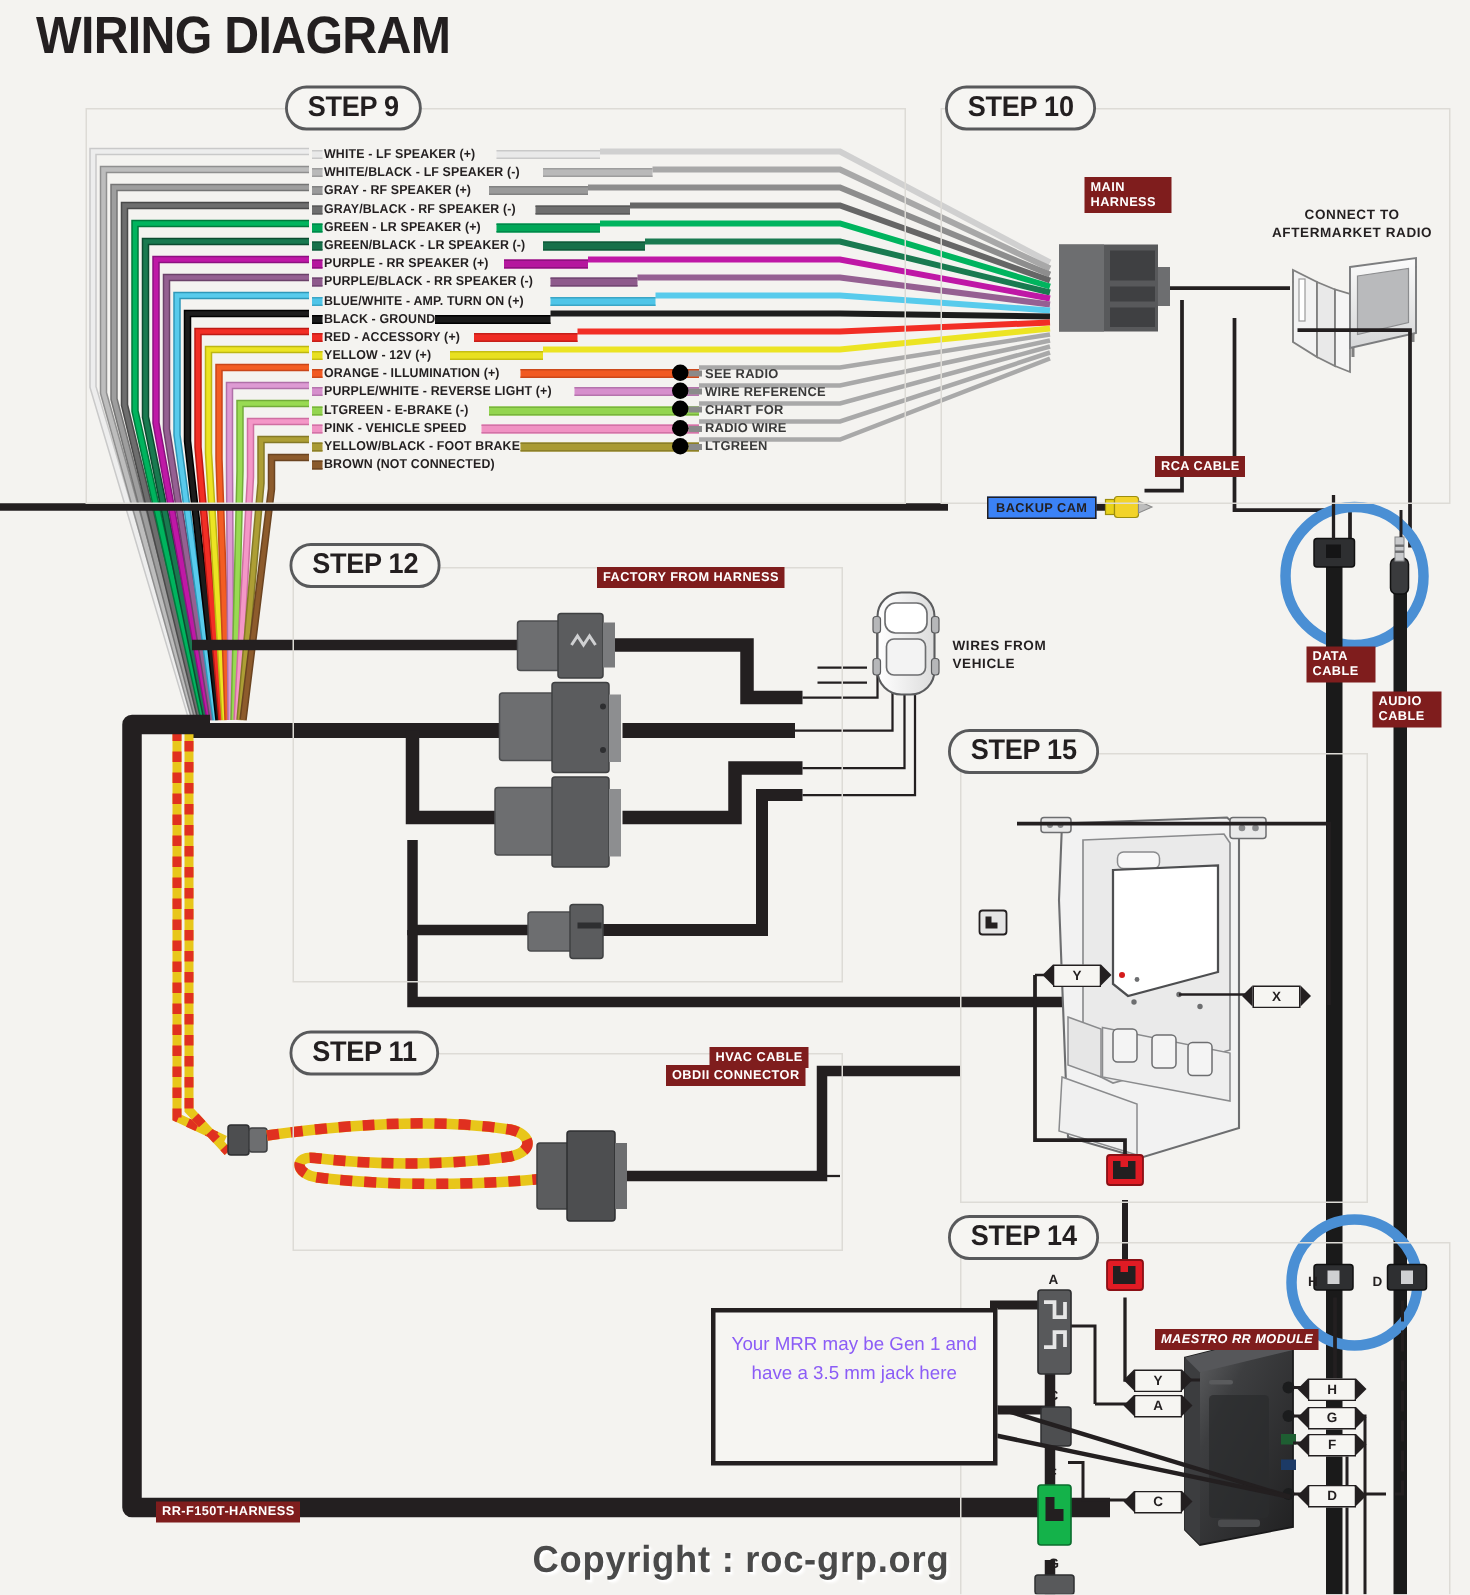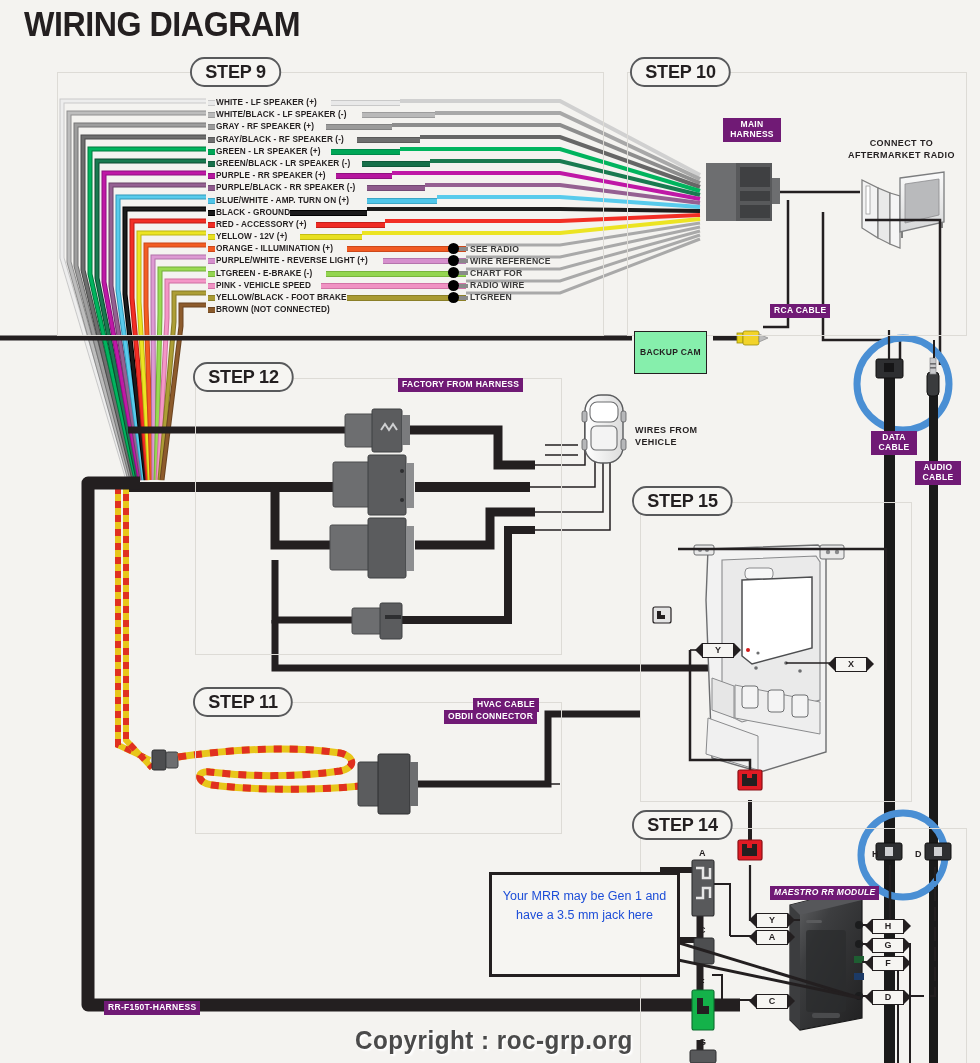--- a/index.html
+++ b/index.html
@@ -23,29 +23,28 @@
     letter-spacing:-0.2px;
     z-index:40;
     transform:scaleX(0.95);transform-origin:left center;
   }
 
   
   .panel{position:absolute;border:1px solid #dddbd6;background:transparent;z-index:1;}
 
   
   .blab{
-    position:absolute;background:#701a75;color:#fff;
+    position:absolute;background:#7f1d1d;color:#fff;
     font-weight:bold;font-size:8.5px;letter-spacing:0.3px;
     padding:2px 4px;line-height:1.15;white-space:nowrap;z-index:45;
-    text-align:center;
   }
   .wlab{
-    position:absolute;background:#86efac;color:#231f20;border:1px solid #231f20;
+    position:absolute;background:#3b82f6;color:#231f20;border:1px solid #231f20;
     font-weight:bold;font-size:8.5px;letter-spacing:0.3px;
-    padding:16px 5px;line-height:1.1;white-space:nowrap;z-index:45;
+    padding:2px 5px;line-height:1.1;white-space:nowrap;z-index:45;margin-left:24px;
   }
   .plaintext{
     position:absolute;color:#231f20;font-weight:bold;font-size:9px;
     letter-spacing:0.4px;line-height:1.35;z-index:45;
   }
 
   
   .wirelist{position:absolute;left:208px;top:96px;z-index:30;}
   .wirerow{height:12.2px;position:relative;}
   .wirerow .wtxt{
@@ -59,22 +58,22 @@
 
   
   .refdot{position:absolute;width:11px;height:11px;border-radius:50%;background:#000;z-index:34;}
   .reftext{position:absolute;font-size:8.6px;font-weight:bold;color:#3a3a3a;
            letter-spacing:0.2px;white-space:nowrap;z-index:34;}
   .refstub{position:absolute;height:4px;background:#8a8a8a;z-index:33;}
   svg{position:absolute;left:0;top:0;overflow:visible;}
 
   .callout{
     position:absolute;background:#f6f5f2;border:3px solid #231f20;
-    font-size:12.5px;color:#1d4ed8;line-height:1.55;text-align:center;
-    padding:12px 10px;z-index:60;font-weight:normal;margin-left:15px;
+    font-size:12.5px;color:#8b5cf6;line-height:1.55;text-align:center;
+    padding:12px 10px;z-index:60;font-weight:normal;
   }
 
   .copyright{
     position:absolute;left:355px;top:1026px;
     font-family:"Liberation Sans",sans-serif;font-weight:bold;
     font-size:25px;color:#4a4a4a;letter-spacing:0.5px;
     text-shadow:1px 1px 0 #ffffff, 2px 2px 2px rgba(255,255,255,.9);
     z-index:70;transform:scaleX(0.97);transform-origin:left top;
   }
 

